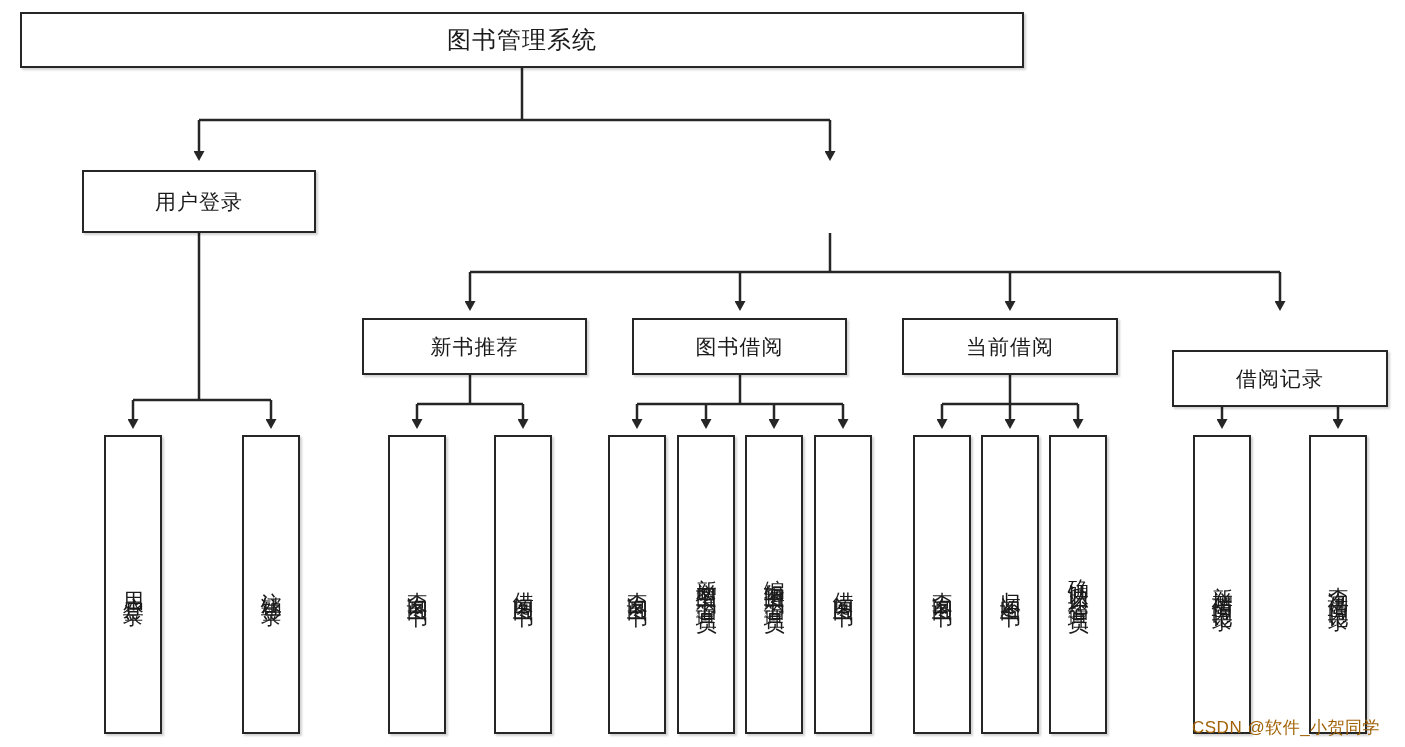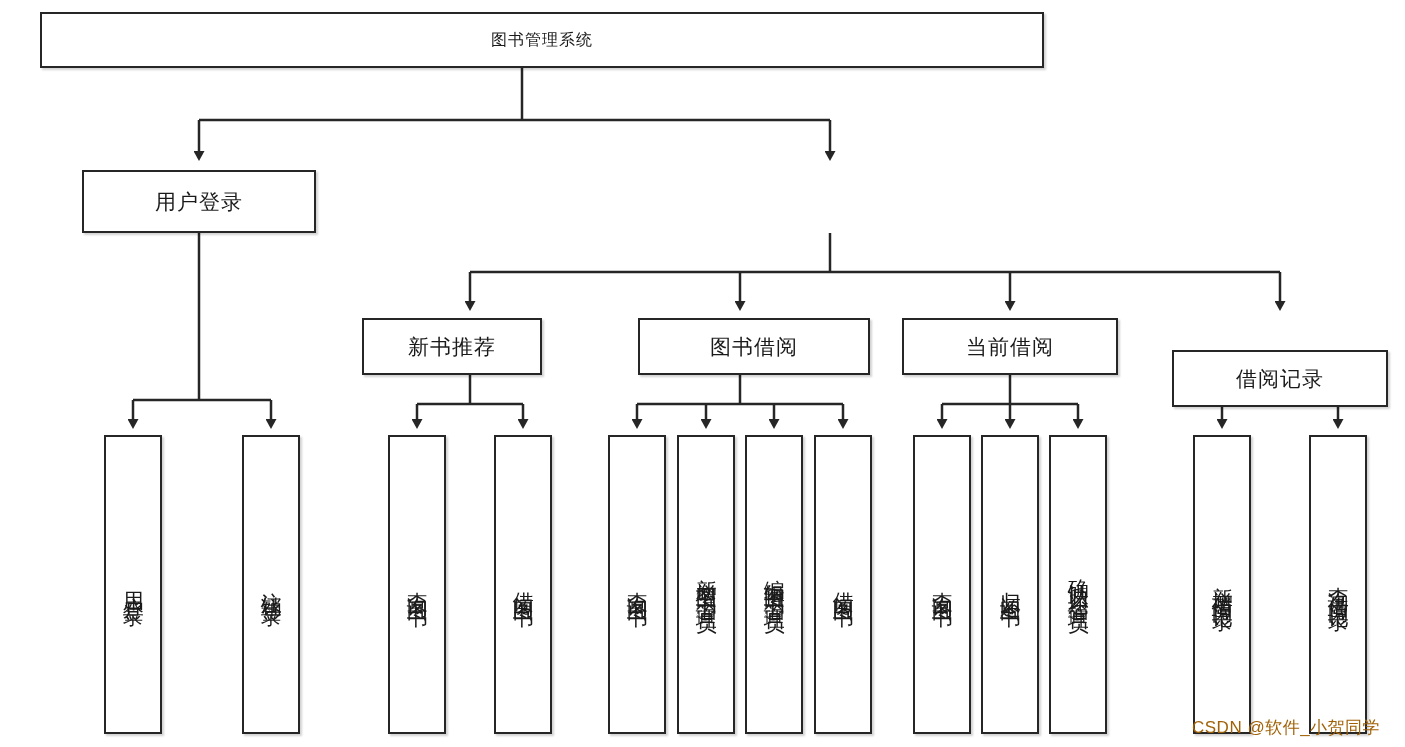--- a/index.html
+++ b/index.html
@@ -47,22 +47,21 @@
     text-orientation: upright;
     font-size: 21px;
     letter-spacing: 5px;
     line-height: 1.25;
     align-items: center;
     justify-content: center;
     text-align: center;
     padding: 4px 0;
   }
   .node-root {
-    font-size: 16px;
-    margin-left: 20px;
+    font-size: 24px;
   }
   .watermark {
     position: absolute;
     color: #a16207;
     font-size: 17px;
     white-space: nowrap;
     letter-spacing: 0.5px;
   }
 </style>
 </head>
@@ -124,24 +123,24 @@
   </svg>
 
   <div class="node node-h node-root" style="left:20px; top:12px; width:1004px; height:56px;">
     <span>图书管理系统</span>
   </div>
 
   <div class="node node-h" style="left:82px; top:170px; width:234px; height:63px;">
     <span>用户登录</span>
   </div>
 
-  <div class="node node-h" style="left:362px; top:318px; width:180px; height:57px;">
+  <div class="node node-h" style="left:362px; top:318px; width:225px; height:57px;">
     <span>新书推荐</span>
   </div>
-  <div class="node node-h" style="left:632px; top:318px; width:232px; height:57px;margin-left:6px;">
+  <div class="node node-h" style="left:632px; top:318px; width:215px; height:57px;">
     <span>图书借阅</span>
   </div>
   <div class="node node-h" style="left:902px; top:318px; width:216px; height:57px;justify-content:center;">
     <span>当前借阅</span>
   </div>
   <div class="node node-h" style="left:1172px; top:318px; width:216px; height:57px;margin-top:32px;">
     <span>借阅记录</span>
   </div>
 
   <div class="node node-v" style="left:104px; top:435px; width:58px; height:299px;">

